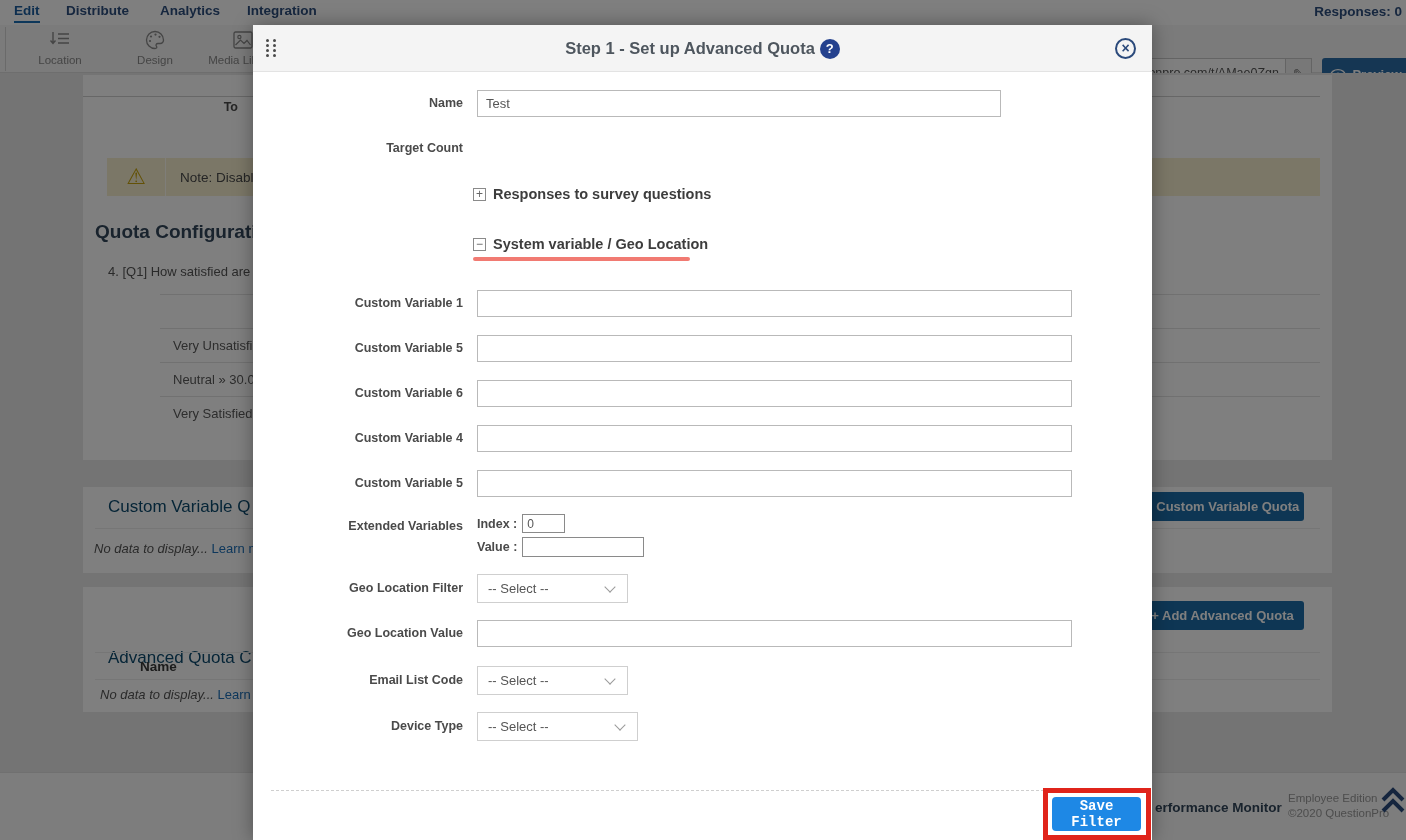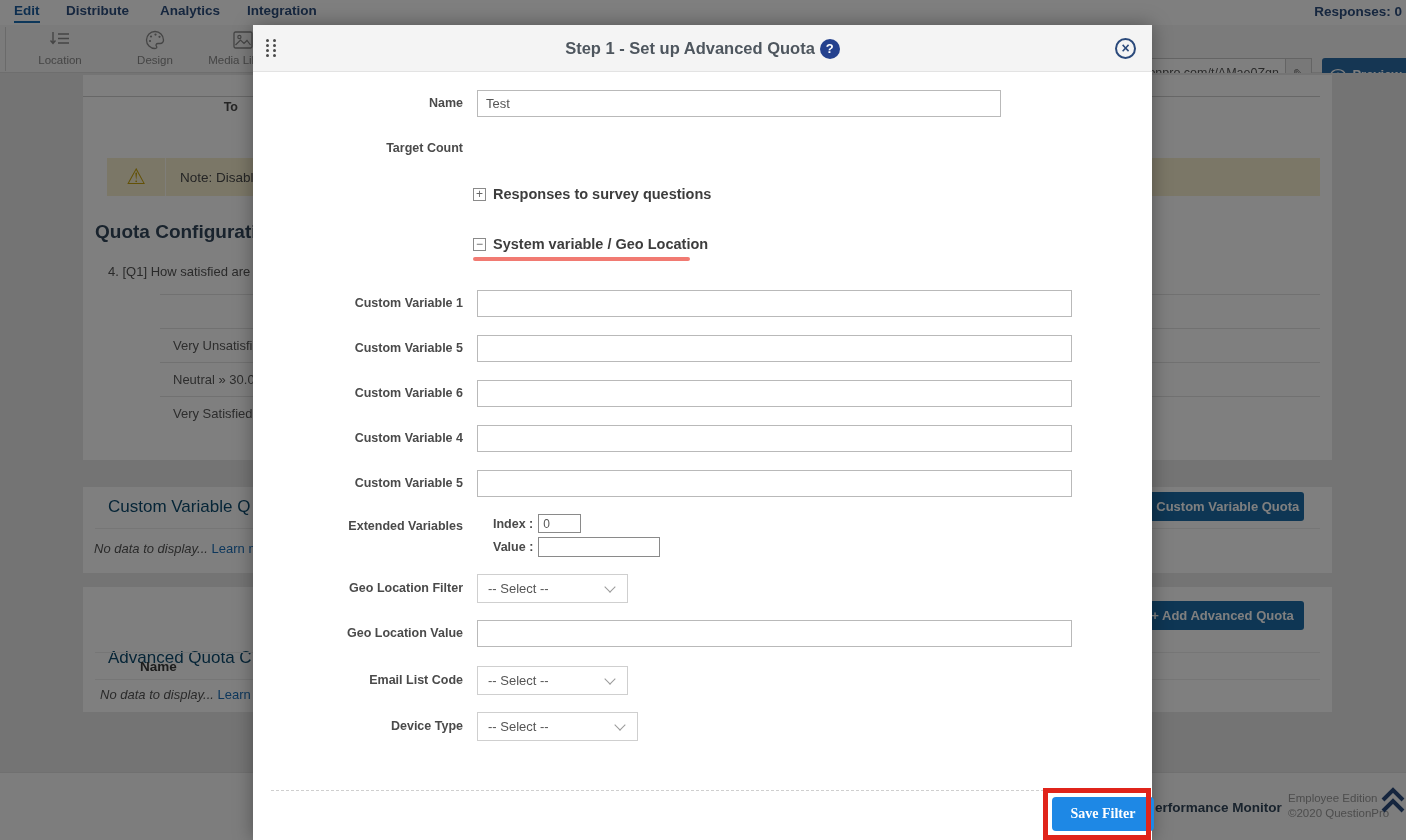--- a/index.html
+++ b/index.html
@@ -1,21 +1,21 @@
 <!DOCTYPE html>
 <html><head>
 <meta charset="utf-8">
 <style>
   * { margin:0; padding:0; box-sizing:border-box; }
   html,body { background:#444; }
   #screen {
     position:relative; width:1406px; height:840px; overflow:hidden;
     font-family:"Liberation Sans", sans-serif; background:#ffffff;
   }
-  .abs { position:absolute;margin-left:16px; }
+  .abs { position:absolute; }
 
   
   .topnav { position:absolute; left:0; top:0; width:1406px; height:25px; background:#ffffff; }
   .navitem { position:absolute; top:3px; font-size:13.5px; font-weight:bold; color:#2d4e7e; }
   .navitem.active { color:#1b5d9e; border-bottom:2px solid #1b6fb5; padding-bottom:3px; }
   .responses { position:absolute; top:4px; right:4px; font-size:13.5px; font-weight:bold; color:#2d4e7e; }
 
   .toolbar { position:absolute; left:0; top:25px; width:1406px; height:48px; background:#f6f6f6; border-bottom:1px solid #dcdcdc; }
   .toolitem { position:absolute; top:3px; width:90px; text-align:center; color:#8a8a8a; }
   .toolitem .ticon { height:24px; display:flex; align-items:center; justify-content:center; }
@@ -82,22 +82,22 @@
   .tgbox { width:13px; height:13px; border:1px solid #8a8a8a; color:#666; font-size:12px; line-height:11px; text-align:center; font-weight:normal; }
   .redline { position:absolute; left:220px; width:217px; height:4px; background:#f17a72; border-radius:2px; }
   .selectbox { position:absolute; left:224px; height:29px; border:1px solid #cfcfcf; background:#fff;
             font-size:13px; color:#555; line-height:27px; padding-left:10px; }
   .selectbox .chev { position:absolute; right:13px; top:8px; width:8px; height:8px;
             border-right:1.5px solid #9a9a9a; border-bottom:1.5px solid #9a9a9a; transform:rotate(45deg); }
   .minilabel { font-size:12.5px; font-weight:bold; color:#4a4a4a; }
   .miniinput { border:1px solid #8a8a8a; background:#fff; font-size:12px; color:#555; padding:0 4px;
             font-family:"Liberation Sans",sans-serif; }
   .dashes { position:absolute; left:18px; top:765px; width:863px; border-top:1px dashed #cfcfcf; }
-  .savebtn { position:absolute; left:799px; top:772px; width:102px; height:34px; background:#1e88e5; border:none;
-            border-radius:4px; color:#fff; font-size:14px; font-weight:bold; font-family:Liberation Serif, serif; }
+  .savebtn { position:absolute; left:799px; top:772px; width:89px; height:34px; background:#1e88e5; border:none;
+            border-radius:4px; color:#fff; font-size:14px; font-weight:bold; font-family:Liberation Mono, monospace; }
   .redbox { position:absolute; left:790px; top:763px; width:108px; height:52px; border:5px solid #e0241b; z-index:30; }
 
   svg { display:block; }
 </style>
 </head>
 <body>
 
 <div id="screen">
 
   <div class="topnav">

